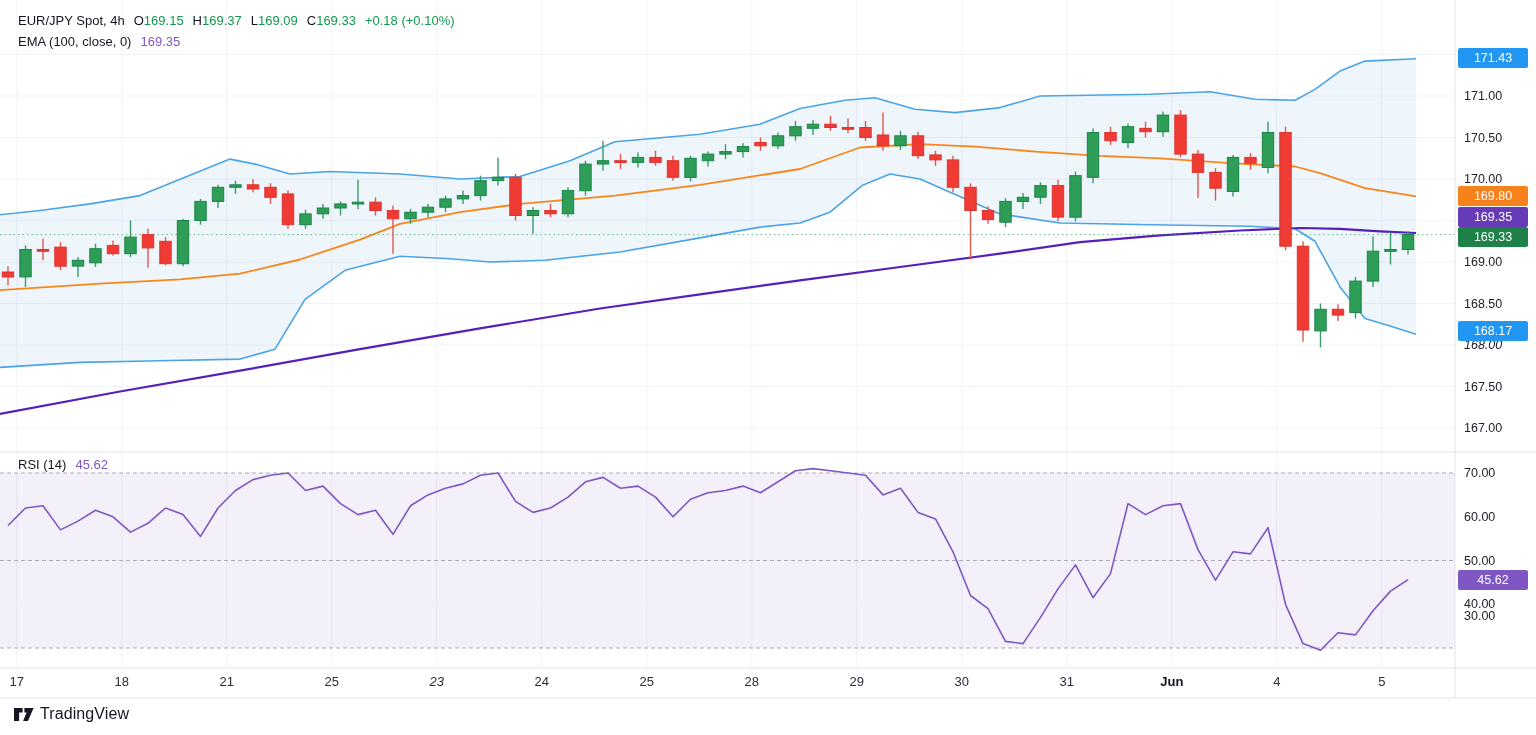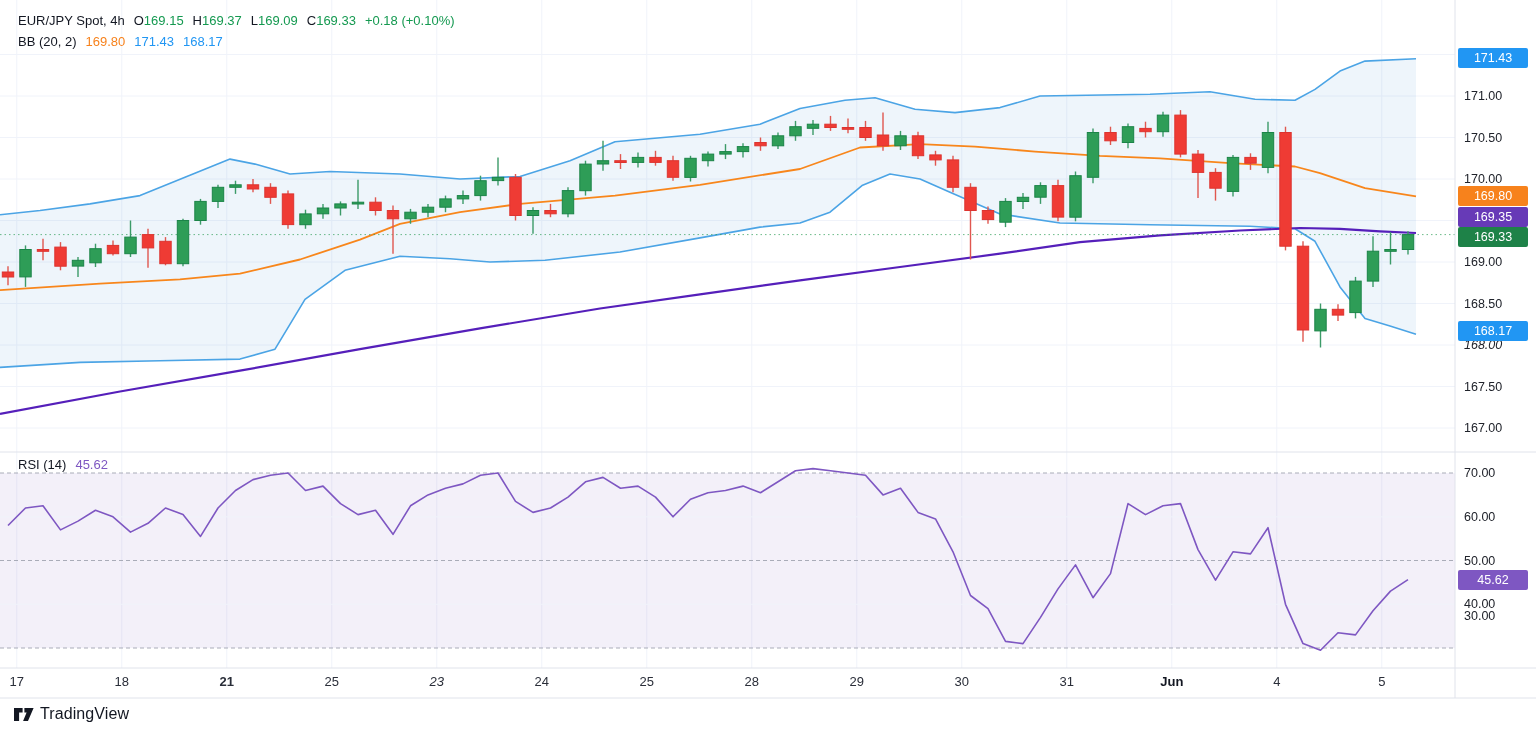--- a/index.html
+++ b/index.html
@@ -238,21 +238,21 @@
         <line x1="0" y1="668" x2="1536" y2="668" stroke="#E0E3EB" stroke-width="1"></line>
         <line x1="0" y1="698" x2="1536" y2="698" stroke="#E0E3EB" stroke-width="1"></line>
         <line x1="1455" y1="0" x2="1455" y2="698" stroke="#E0E3EB" stroke-width="1"></line>
       </svg></div>
 
   <div class="legend">
     <div class="legend-row">
       <span>EUR/JPY Spot, 4h</span><span class="tk"><span class="ohlc-letter">O</span><span class="v-green">169.15</span></span><span class="tk"><span class="ohlc-letter">H</span><span class="v-green">169.37</span></span><span class="tk"><span class="ohlc-letter">L</span><span class="v-green">169.09</span></span><span class="tk"><span class="ohlc-letter">C</span><span class="v-green">169.33</span></span><span class="tk v-green">+0.18 (+0.10%)</span>
     </div>
     <div class="legend-row">
-      <span>BB (20, 2)</span><span class="tk v-orange">169.80</span><span class="tk v-blue">171.43</span><span class="tk v-blue">168.17</span>
+      <span>EMA (100, close, 0)</span><span class="tk v-purple">169.35</span>
     </div>
   </div>
 
   <div class="rsi-legend">
     <span>RSI (14)</span><span class="tk v-purple">45.62</span>
   </div>
 
   <div id="price-axis">
       <div class="axis-label" style="top: 47px;">171.50</div>
       <div class="axis-label" style="top: 88px;">171.00</div>
@@ -272,21 +272,21 @@
       <div class="axis-label" style="top: 509px;">60.00</div>
       <div class="axis-label" style="top: 553px;">50.00</div>
       <div class="axis-label" style="top: 596px;">40.00</div>
       <div class="axis-label" style="top: 608px;">30.00</div>
       <div class="axis-badge" style="top: 570px; background: rgb(126, 87, 194);">45.62</div>
     </div>
 
   <div id="time-axis">
       <div class="time-label" style="left: 16.8px;">17</div>
       <div class="time-label" style="left: 121.8px;">18</div>
-      <div class="time-label" style="left: 226.8px; font-weight: bold;">21</div>
+      <div class="time-label" style="left: 226.8px;">21</div>
       <div class="time-label" style="left: 331.8px;">25</div>
       <div class="time-label" style="left: 436.8px; font-style: italic;">23</div>
       <div class="time-label" style="left: 541.8px;">24</div>
       <div class="time-label" style="left: 646.8px;">25</div>
       <div class="time-label" style="left: 751.8px;">28</div>
       <div class="time-label" style="left: 856.8px;">29</div>
       <div class="time-label" style="left: 961.8px;">30</div>
       <div class="time-label" style="left: 1066.8px;">31</div>
       <div class="time-label bold" style="left: 1171.8px;">Jun</div>
       <div class="time-label" style="left: 1276.8px;">4</div>

